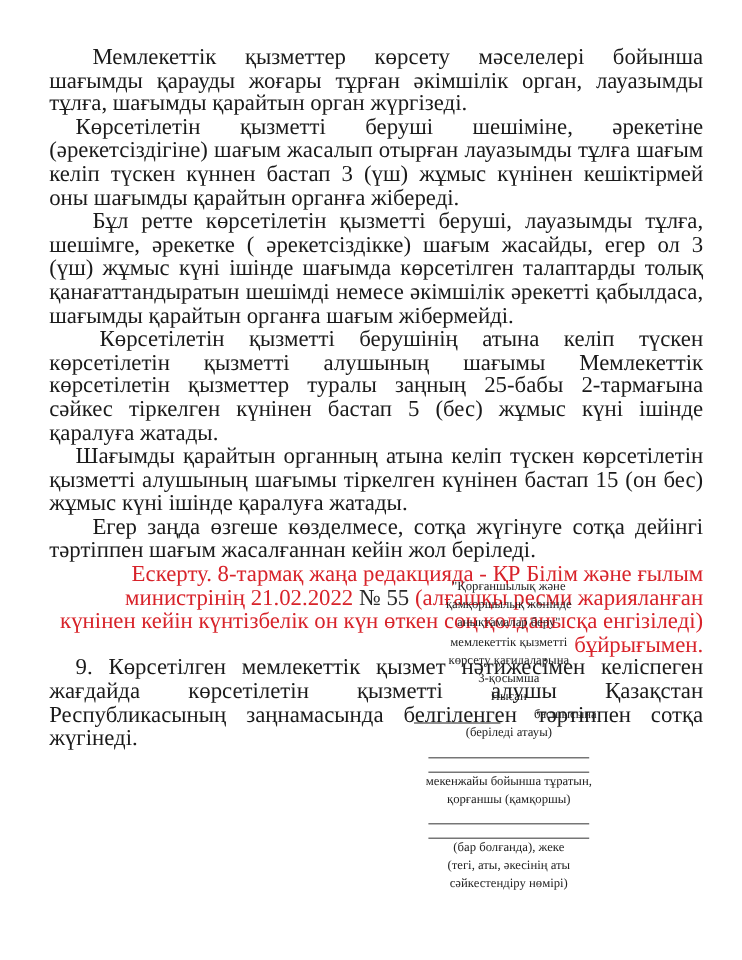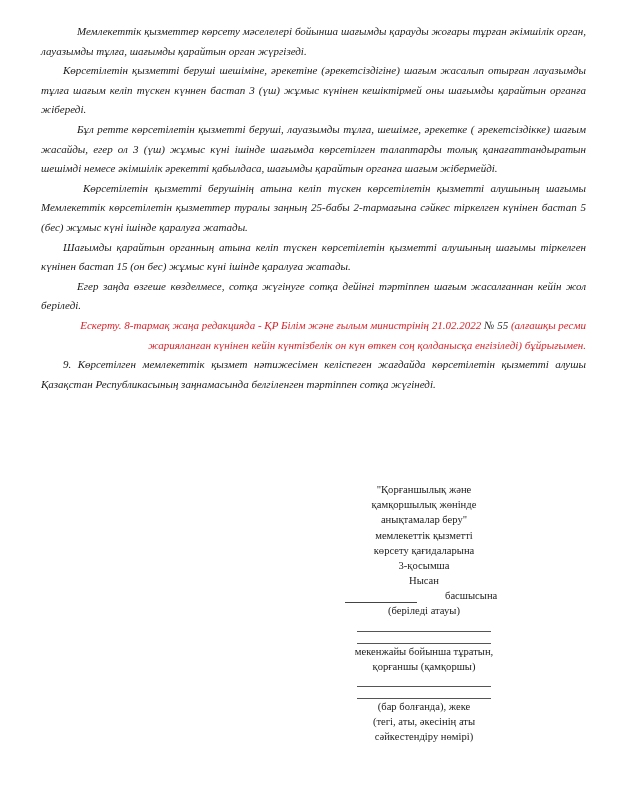--- a/index.html
+++ b/index.html
@@ -11,25 +11,24 @@
     width: 618px;
     height: 800px;
     position: relative;
     overflow: hidden;
     font-family: "Liberation Serif", "DejaVu Serif", serif;
     color: #1a1a1a;
   }
   .page {
     position: absolute;
     left: 41px;
-    top: 22px;
+    top: 38px;
     width: 545px;
-    font-size: 11px;
+    font-size: 19px;
     line-height: 19.6px;
-    font-style: italic;
   }
   .para {
     margin: 0;
     text-align: justify;
     text-indent: 30px;
   }
   .para.indent-lg { text-indent: 42px; }
   .para.indent-md { text-indent: 36px; }
   .para.indent-xs { text-indent: 22px; }
   .note {

